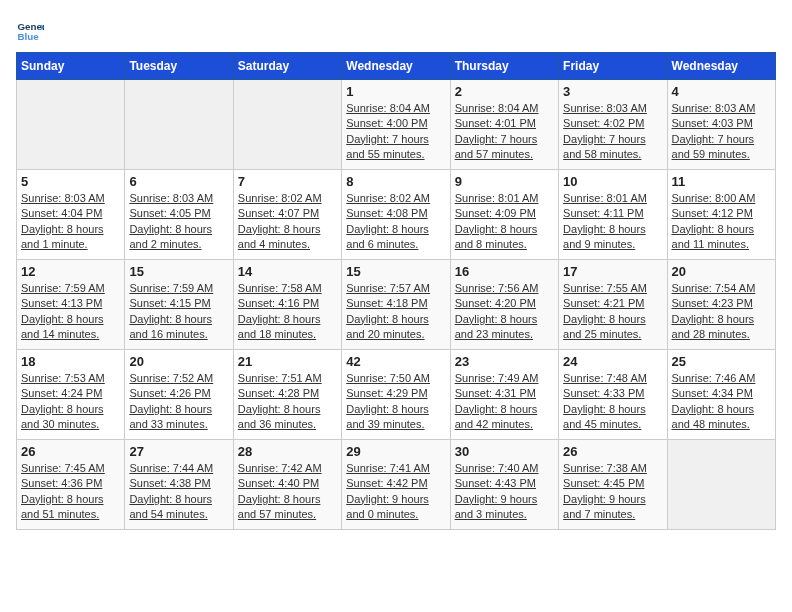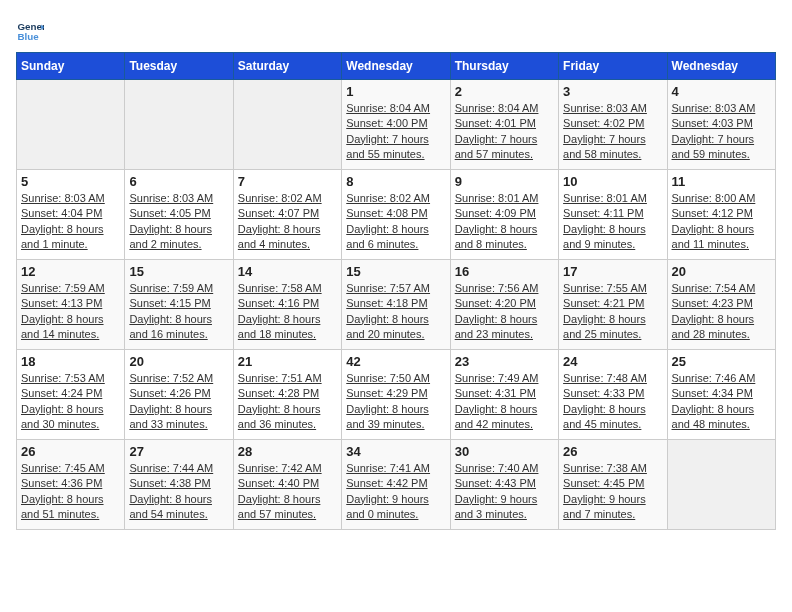--- a/index.html
+++ b/index.html
@@ -231,21 +231,21 @@
         </td>
         <td>
           <div class="day-number">27</div>
           <div class="day-info">Sunrise: 7:44 AM<br>Sunset: 4:38 PM<br>Daylight: 8 hours and 54 minutes.</div>
         </td>
         <td>
           <div class="day-number">28</div>
           <div class="day-info">Sunrise: 7:42 AM<br>Sunset: 4:40 PM<br>Daylight: 8 hours and 57 minutes.</div>
         </td>
         <td>
-          <div class="day-number">34</div>
+          <div class="day-number">29</div>
           <div class="day-info">Sunrise: 7:41 AM<br>Sunset: 4:42 PM<br>Daylight: 9 hours and 0 minutes.</div>
         </td>
         <td>
           <div class="day-number">30</div>
           <div class="day-info">Sunrise: 7:40 AM<br>Sunset: 4:43 PM<br>Daylight: 9 hours and 3 minutes.</div>
         </td>
         <td>
           <div class="day-number">26</div>
           <div class="day-info">Sunrise: 7:38 AM<br>Sunset: 4:45 PM<br>Daylight: 9 hours and 7 minutes.</div>
         </td>

